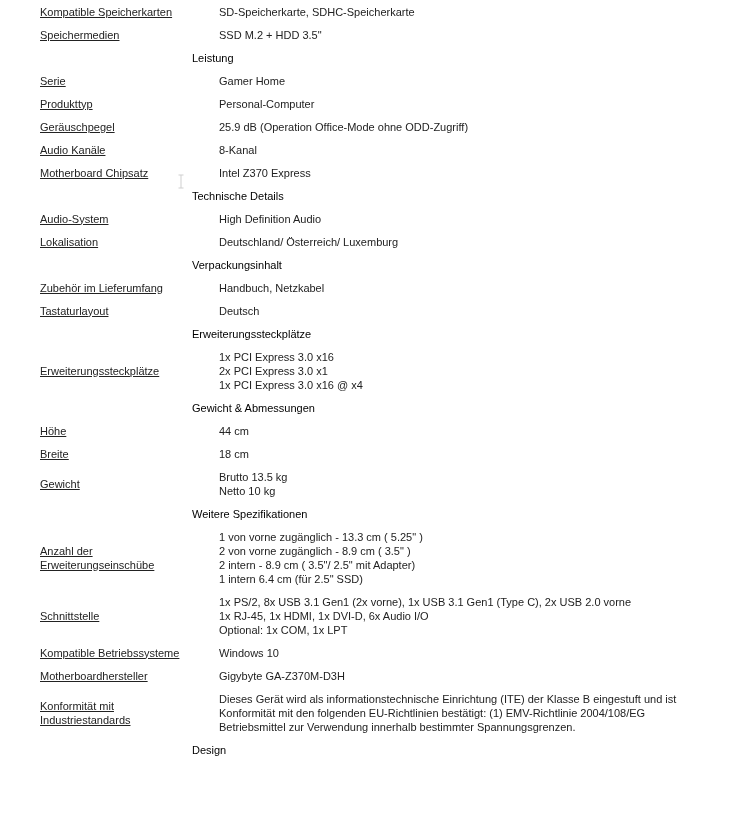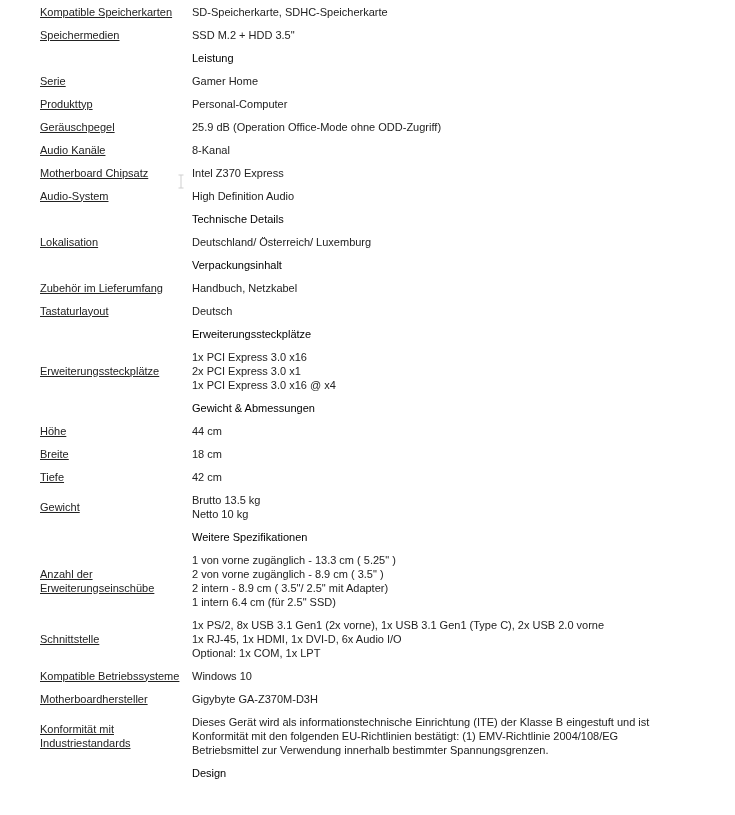--- a/index.html
+++ b/index.html
@@ -32,20 +32,21 @@
     box-sizing: border-box;
     color: var(--text, #222222);
     text-decoration: underline;
   }
   .value {
     flex: 1 1 auto;
     min-width: 0;
   }
   .line {
     white-space: nowrap;
+    margin-left: 27px;
   }
   .section-title {
     font-weight: normal;
     color: var(--heading, #000000);
     white-space: nowrap;
   }
   .ibeam-cursor {
     position: absolute;
     left: 177px;
     top: 174px;
@@ -104,29 +105,29 @@
   </div>
 
   <div class="row">
     <div class="label">Motherboard Chipsatz</div>
     <div class="value">
         <div class="line">Intel Z370 Express</div>
       </div>
   </div>
 
   <div class="row">
+    <div class="label"></div>
+    <div class="value section-title">Technische Details</div>
+  </div>
+
+  <div class="row">
     <div class="label">Audio-System</div>
     <div class="value">
         <div class="line">High Definition Audio</div>
       </div>
-  </div>
-
-  <div class="row">
-    <div class="label"></div>
-    <div class="value section-title">Technische Details</div>
   </div>
 
   <div class="row">
     <div class="label">Lokalisation</div>
     <div class="value">
         <div class="line">Deutschland/ Österreich/ Luxemburg</div>
       </div>
   </div>
 
   <div class="row">
@@ -174,26 +175,20 @@
       </div>
   </div>
 
   <div class="row">
     <div class="label">Breite</div>
     <div class="value">
         <div class="line">18 cm</div>
       </div>
   </div>
 
-  <div class="row">
-    <div class="label">Tiefe</div>
-    <div class="value">
-        <div class="line">42 cm</div>
-      </div>
-  </div>
 
   <div class="row">
     <div class="label">Gewicht</div>
     <div class="value">
         <div class="line">Brutto 13.5 kg</div>
         <div class="line">Netto 10 kg</div>
       </div>
   </div>
 
   <div class="row">

